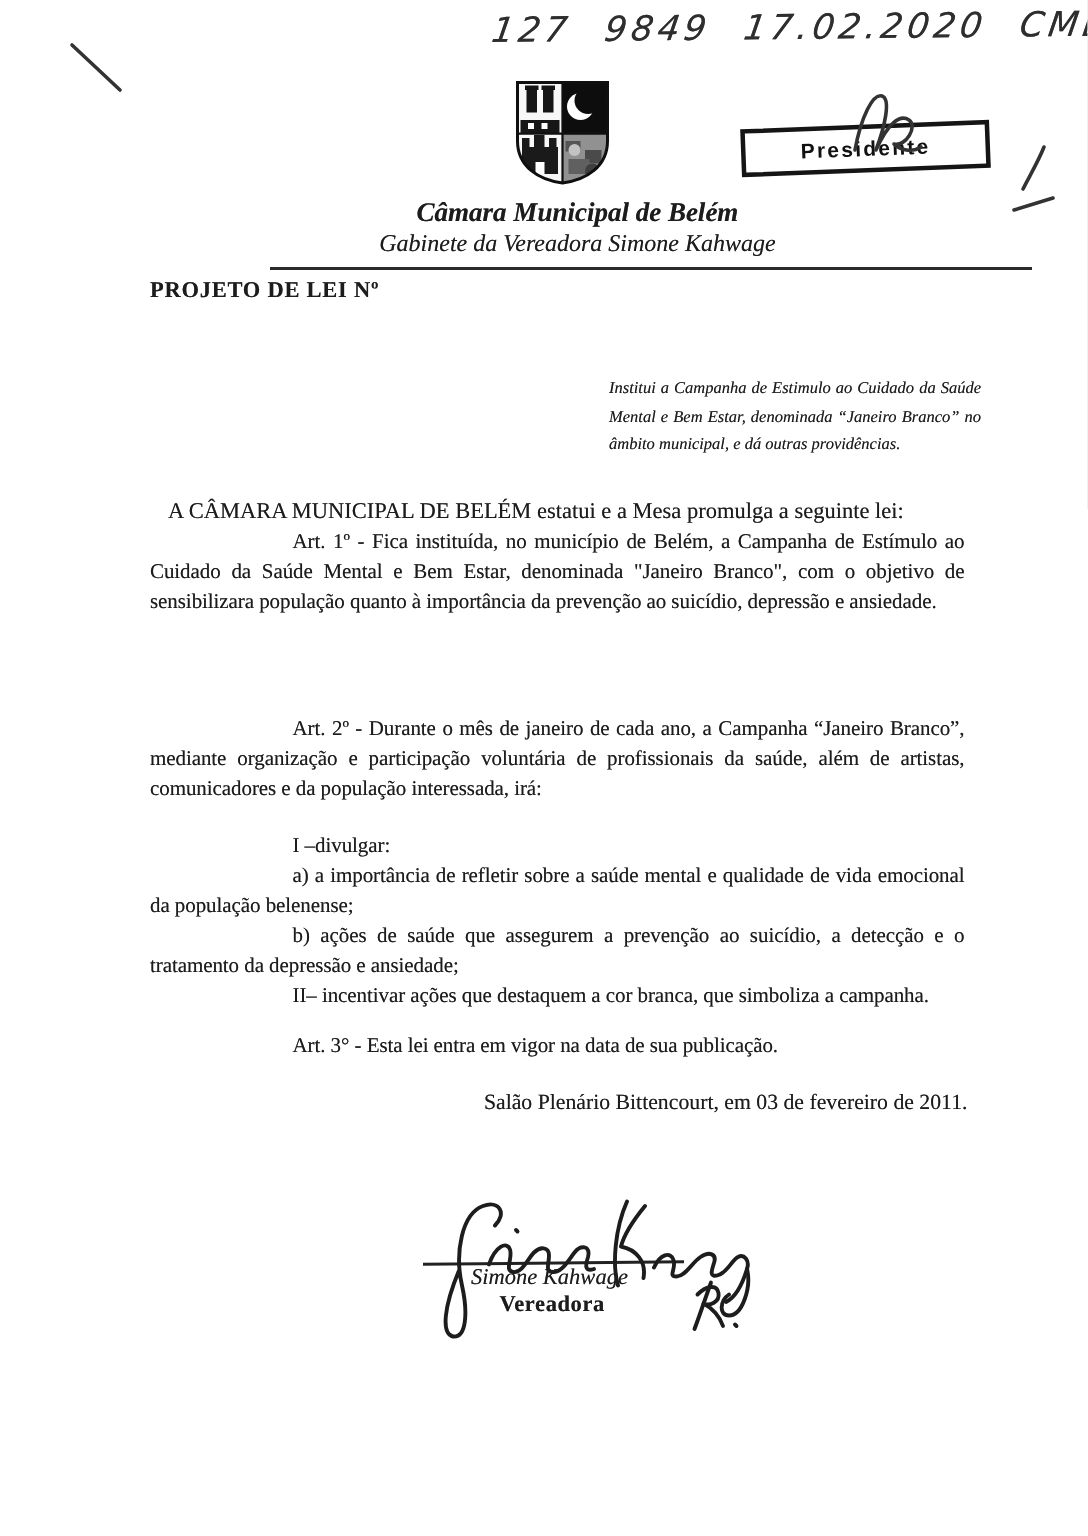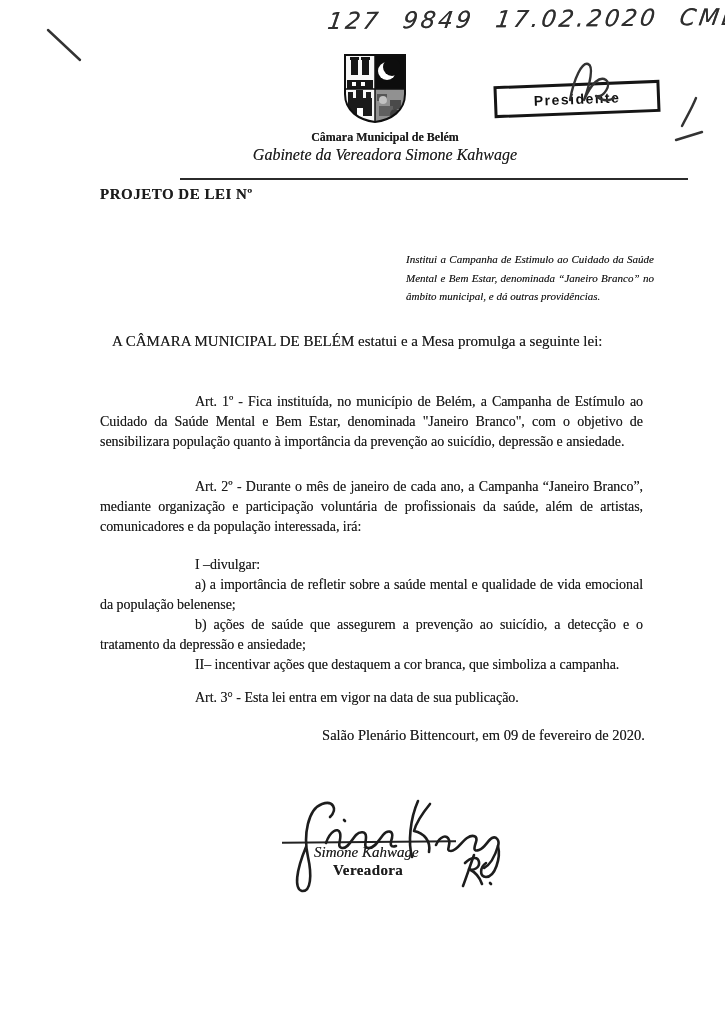--- a/index.html
+++ b/index.html
@@ -24,21 +24,21 @@
   .stamp{
     left:494px;top:83px;width:160px;height:26px;
     border:3px solid #151515;transform:rotate(-2.2deg);
     display:flex;align-items:center;justify-content:center;
     font-family:"Liberation Sans","DejaVu Sans",sans-serif;
     font-weight:bold;font-size:14px;letter-spacing:1.5px;color:#111;
     background:#fff;
   }
   
   .org-header{left:132px;top:130px;width:506px;text-align:center;line-height:1.28;}
-  .org-name{font-weight:bold;font-size:12px;}
+  .org-name{font-weight:bold;font-style:italic;font-size:18px;}
   .office-name{font-style:italic;font-size:16px;}
   .rule{left:180px;top:178px;width:508px;height:2px;background:#2b2b2b;}
   
   .doc-title{left:100px;top:186px;font-weight:bold;font-size:15px;letter-spacing:.5px;}
   .ementa{
     left:406px;top:250px;width:248px;
     font-size:11px;line-height:18.5px;text-align:justify;font-style:italic;
   }
   .preamble{left:112px;top:333px;font-size:15px;white-space:nowrap;}
   .para{
@@ -122,35 +122,35 @@
     <div class="office-name">Gabinete da Vereadora Simone Kahwage</div>
   </div>
   <div class="abs rule"></div>
 
   <div class="abs doc-title doc-text">PROJETO DE LEI Nº</div>
 
   <div class="abs ementa doc-text">Institui a Campanha de Estimulo ao Cuidado da Saúde Mental e Bem Estar, denominada “Janeiro Branco” no âmbito municipal, e dá outras providências.</div>
 
   <div class="abs preamble doc-text">A CÂMARA MUNICIPAL DE BELÉM estatui e a Mesa promulga a seguinte lei:</div>
 
-  <p class="abs para doc-text" style="top:392px;">Art. 1º - Fica instituída, no município de Belém, a Campanha de Estímulo ao Cuidado da Saúde Mental e Bem Estar, denominada "Janeiro Branco", com o objetivo de sensibilizara população quanto à importância da prevenção ao suicídio, depressão e ansiedade.</p>
+  <p class="abs para doc-text" style="top:352px;">Art. 1º - Fica instituída, no município de Belém, a Campanha de Estímulo ao Cuidado da Saúde Mental e Bem Estar, denominada "Janeiro Branco", com o objetivo de sensibilizara população quanto à importância da prevenção ao suicídio, depressão e ansiedade.</p>
 
   <p class="abs para doc-text" style="top:477px;">Art. 2º - Durante o mês de janeiro de cada ano, a Campanha “Janeiro Branco”, mediante organização e participação voluntária de profissionais da saúde, além de artistas, comunicadores e da população interessada, irá:</p>
 
   <div class="abs items" style="left:0;top:555px;">
     <p class="abs para doc-text" style="position:static;">I –divulgar:</p>
     <p class="abs para doc-text" style="position:static;">a) a importância de refletir sobre a saúde mental e qualidade de vida emocional da população belenense;</p>
     <p class="abs para doc-text" style="position:static;">b) ações de saúde que assegurem a prevenção ao suicídio, a detecção e o tratamento da depressão e ansiedade;</p>
     <p class="abs para doc-text" style="position:static;">II– incentivar ações que destaquem a cor branca, que simboliza a campanha.</p>
   </div>
   <style>.items .para{margin-left:100px;width:543px;}</style>
 
   <p class="abs para doc-text" style="top:688px;">Art. 3° - Esta lei entra em vigor na data de sua publicação.</p>
 
-  <div class="abs closing doc-text">Salão Plenário Bittencourt, em 09 de fevereiro de 2020.</div>
+  <div class="abs closing doc-text">Salão Plenário Bittencourt, em 03 de fevereiro de 2011.</div>
 
   <div class="abs sig-line"></div>
   <div class="abs signer-name doc-text">Simone Kahwage</div>
   <div class="abs signer-role doc-text">Vereadora</div>
 
   <svg class="abs" style="left:278px;top:795px;z-index:5;" width="245" height="100" viewBox="0 0 245 100">
     <g fill="none" stroke="#1d1d1d" stroke-width="2.6" stroke-linecap="round" stroke-linejoin="round">
       <path d="M28,52 C18,76 16,94 24,96 C33,97 34,80 30,62 C25,40 30,14 44,9 C55,5 60,14 52,22"></path>
       <path d="M48,48 C52,36 60,32 62,38 C64,44 58,52 64,53 C70,54 74,44 78,40 C82,36 88,36 88,42 C88,48 85,53 91,53 C97,53 101,45 105,40 C109,35 116,35 114,43 C112,49 112,53 118,51"></path>
       <path d="M66,25 L67,26"></path>

